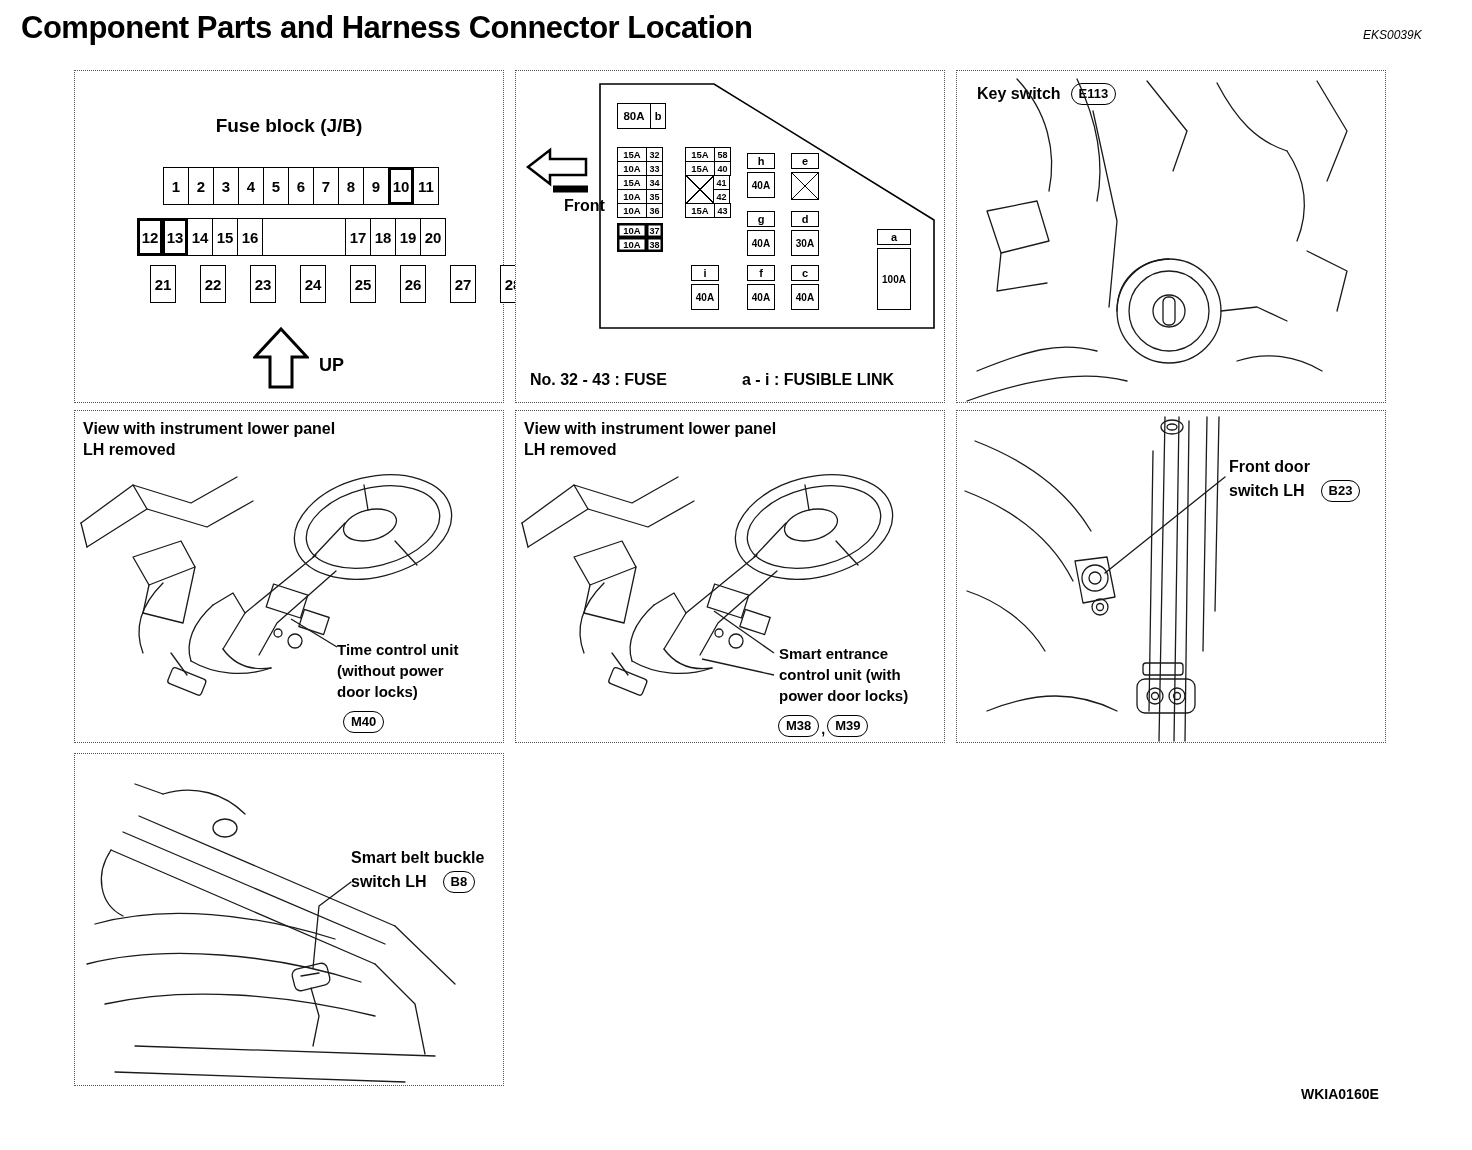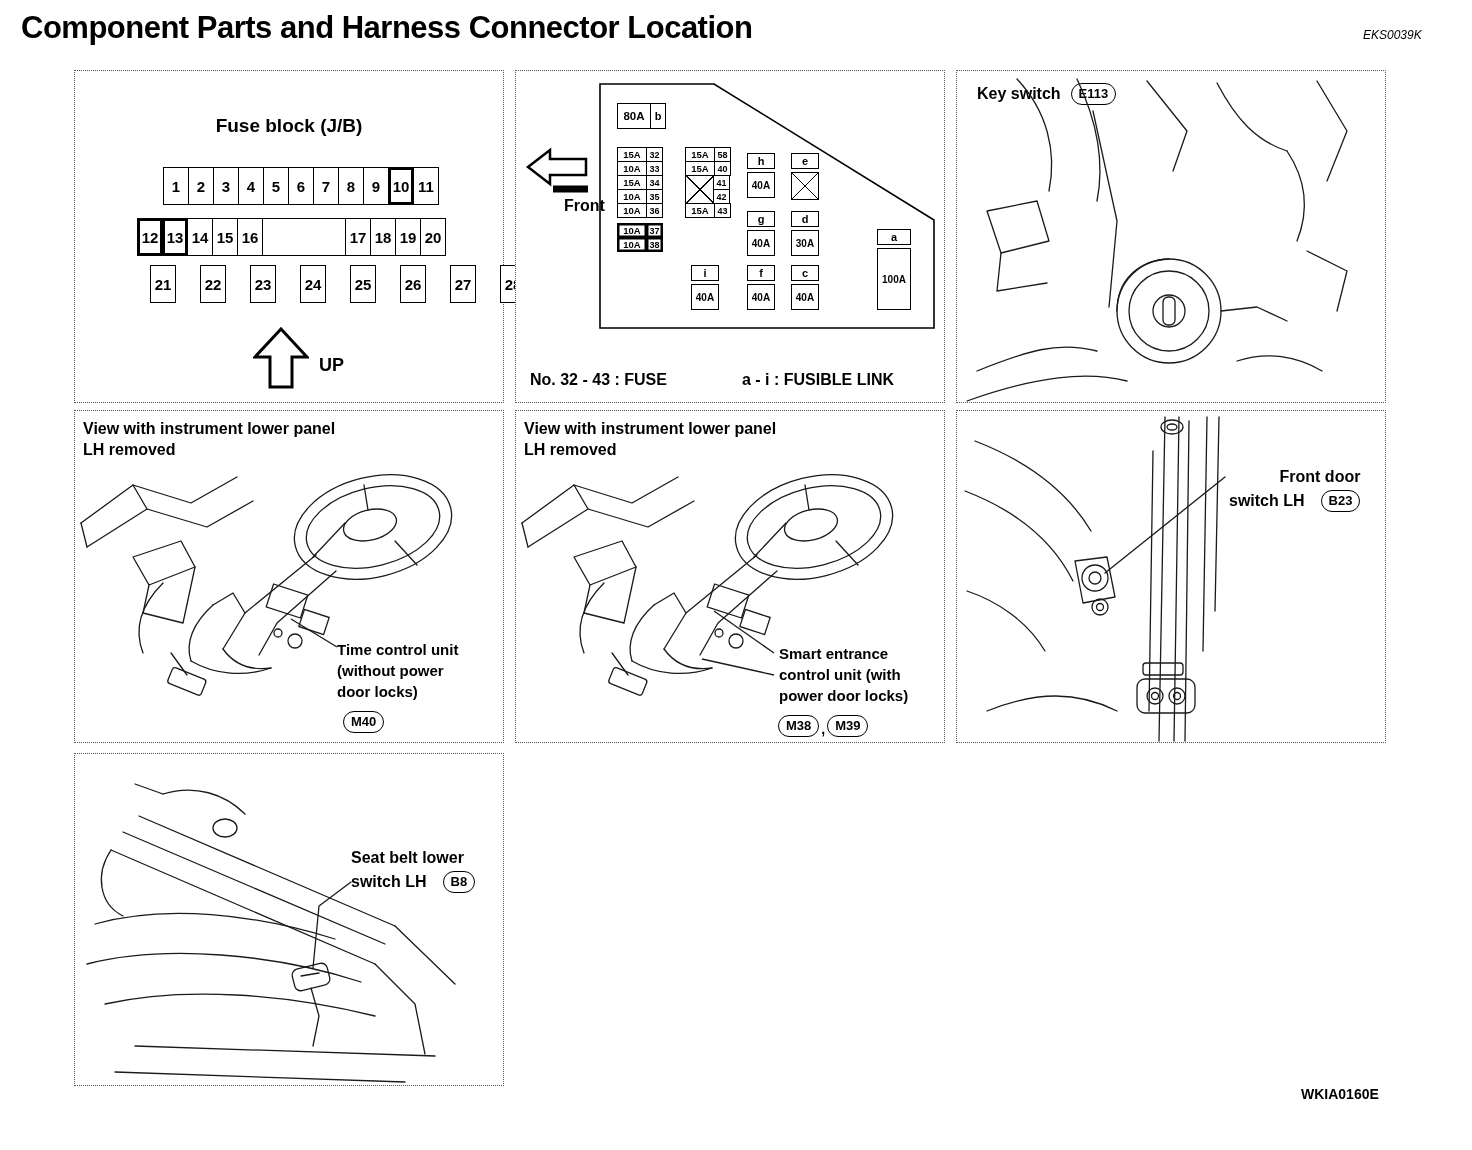--- a/index.html
+++ b/index.html
@@ -57,21 +57,21 @@
   .view-caption { position:absolute; left:8px; top:8px; font-size:16px; font-weight:bold; white-space:pre-line; line-height:1.3; }
   .dash-art { position:absolute; left:0; top:50px; }
   .callout { position:absolute; font-size:15px; font-weight:bold; white-space:pre-line; line-height:1.4; }
   .co4 { left:262px; top:228px; }
   .co5 { left:263px; top:232px; }
   .conn-row { position:absolute; display:flex; align-items:flex-end; gap:2px; font-weight:bold; font-size:14px; }
   .cr4 { left:268px; top:300px; } .cr5 { left:262px; top:304px; }
   .oval { display:inline-block; border:1.5px solid #000; border-radius:12px; padding:1px 7px; font-size:13px; font-weight:bold; background:#fff; line-height:1.35; }
   .key-label { position:absolute; left:20px; top:12px; display:flex; gap:10px; align-items:center; font-size:16px; font-weight:bold; }
   .side-label { position:absolute; font-size:16px; font-weight:bold; line-height:1.5; }
-  .door-label { left:272px; top:54px;text-align:right; }
+  .door-label { left:272px; top:44px; }
   .seat-label { left:276px; top:92px; }
   .label-line2 { display:flex; gap:16px; align-items:center; }
 </style>
 </head>
 <body>
 
 <div class="page">
 
   <h1 class="title">Component Parts and Harness Connector Location</h1>
   <div class="doc-code">EKS0039K</div>
@@ -374,21 +374,21 @@
         <rect x="218" y="212" width="36" height="22" rx="6" transform="rotate(-14 236 223)"></rect>
         <path d="M236,234 L244,262 L238,292"></path>
         <path d="M226,222 L244,219"></path>
         <path d="M60,292 L360,302"></path>
         <path d="M40,318 L330,328"></path>
         <path d="M300,210 L340,250 L350,300"></path>
         <path d="M320,172 L380,230"></path>
       </g>
     </svg>
     <div class="side-label seat-label">
-      <div>Seat belt lower</div>
+      <div>Smart belt buckle</div>
       <div class="label-line2">
         <span>switch LH</span>
         <span class="oval">B8</span>
       </div>
     </div>
   </section>
 
 </div>
 
 </body></html>

